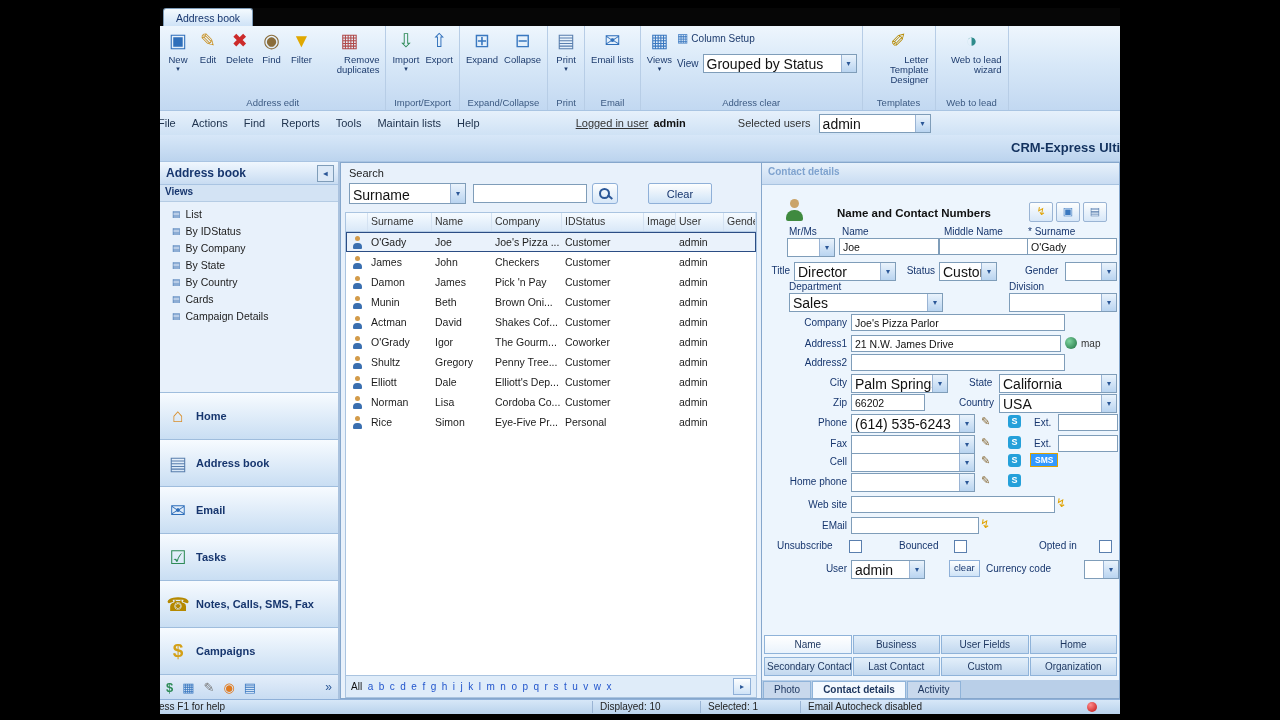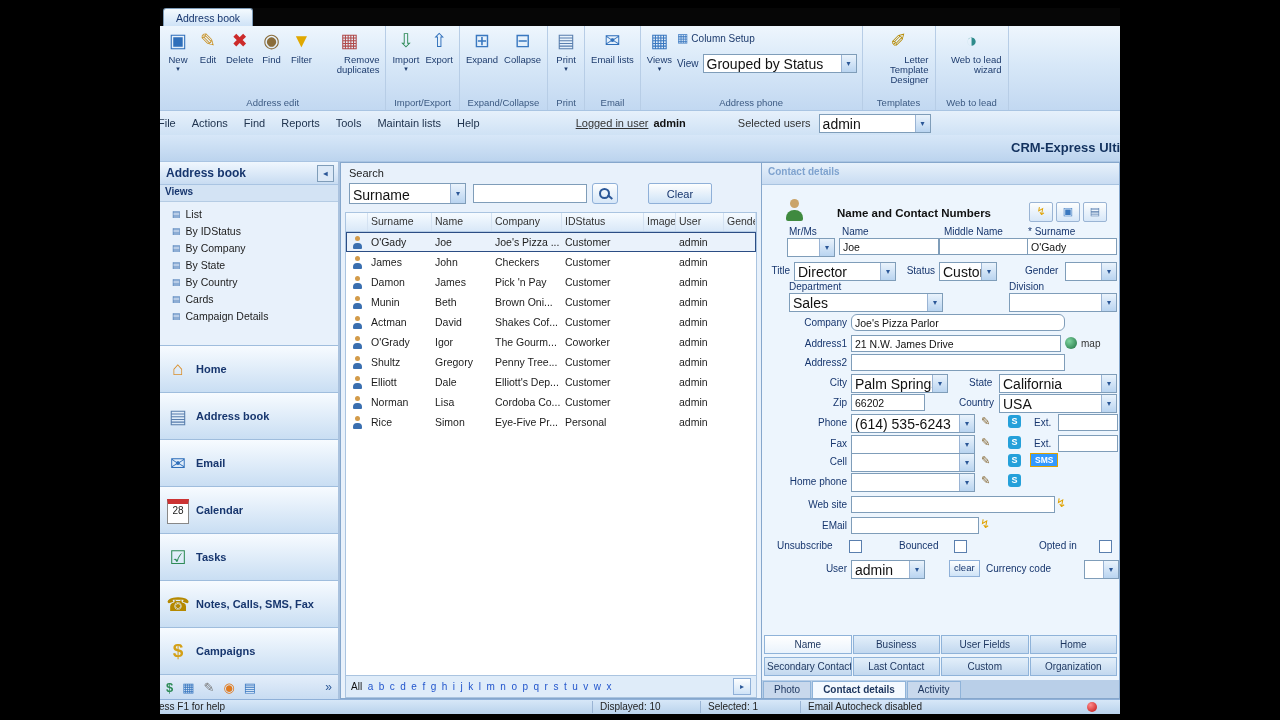--- a/index.html
+++ b/index.html
@@ -233,21 +233,21 @@
             </div>
           <div class="viewrow">
             <span>View</span>
             <div class="combo" style="width:152px">
                 <span class="cv">Grouped by Status</span>
                 <span class="ca"></span>
               </div>
           </div>
         </div>
       </div>
-      <div class="rcap">Address phone</div>
+      <div class="rcap">Address clear</div>
     </div>
     <div class="rgroup">
       <div class="rrow">
         <div class="rbtn rb13">
             <span class="rico">✐</span>
             <span class="rlab">Letter Template Designer</span>
             <span class="rarrow"></span>
           </div>
       </div>
       <div class="rcap">Templates</div>
@@ -328,24 +328,20 @@
             <span class="navico">⌂</span>
             <span class="navlab">Home</span>
           </div>
         <div class="navitem ni1">
             <span class="navico">▤</span>
             <span class="navlab">Address book</span>
           </div>
         <div class="navitem ni2">
             <span class="navico">✉</span>
             <span class="navlab">Email</span>
-          </div>
-        <div class="navitem ni3">
-            <span class="navico"><span class="calico">28</span></span>
-            <span class="navlab">Calendar</span>
           </div>
         <div class="navitem ni4">
             <span class="navico">☑</span>
             <span class="navlab">Tasks</span>
           </div>
         <div class="navitem ni5">
             <span class="navico">☎</span>
             <span class="navlab">Notes, Calls, SMS, Fax</span>
           </div>
         <div class="navitem ni6">
@@ -559,21 +555,21 @@
         <div class="combo dval" style="left:27px;top:108px;width:152px">
             <span class="cv">Sales</span>
             <span class="ca"></span>
           </div>
         <div class="combo dval" style="left:247px;top:108px;width:106px">
             <span class="cv"></span>
             <span class="ca"></span>
           </div>
 
         <span class="dlblr" style="left:0;top:132px;width:85px">Company</span>
-        <input class="tin dval" style="left: 89px; top: 129px; width: 206px; border-radius: 6px;" value="Joe's Pizza Parlor">
+        <input class="tin dval" style="left: 89px; top: 129px; width: 206px;" value="Joe's Pizza Parlor">
 
         <span class="dlblr" style="left:0;top:153px;width:85px">Address1</span>
         <input class="tin dval" style="left: 89px; top: 150px; width: 202px;" value="21 N.W. James Drive">
         <span class="globe" style="left:303px;top:152px"></span>
         <span class="maplbl" style="left:319px;top:153px">map</span>
 
         <span class="dlblr" style="left:0;top:172px;width:85px">Address2</span>
         <input class="tin dval" style="left: 89px; top: 169px; width: 206px;">
 
         <span class="dlblr" style="left:0;top:192px;width:85px">City</span>

